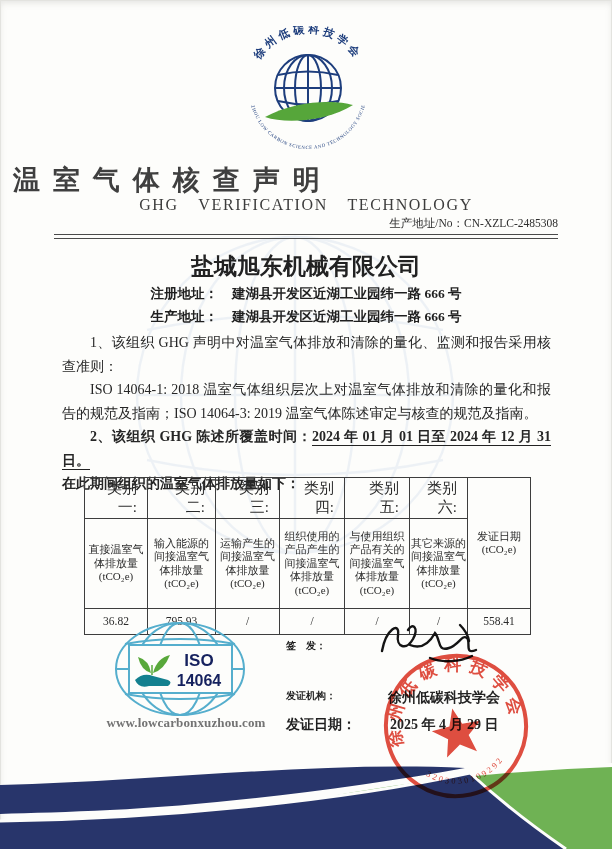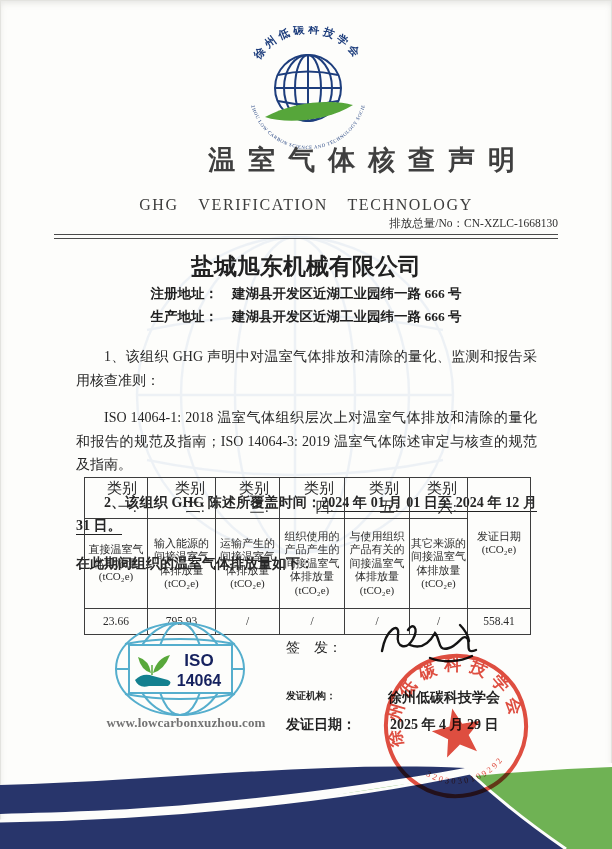--- a/index.html
+++ b/index.html
@@ -10,50 +10,50 @@
     color:#2b2b2b;
   }
   .page-edge{position:absolute;inset:0;box-shadow:inset 0 0 0 1px #e3e3df, inset 0 3px 6px rgba(160,160,155,.25);pointer-events:none;}
   .abs{position:absolute;}
 
   
   .watermark{left:85px;top:200px;opacity:.22;}
 
   
   .org-logo{left:238px;top:26px;}
-  .title-cn{left:0;top:142px;width:528px;text-align:right;font-size:27px;font-weight:bold;letter-spacing:.48em;text-indent:.48em;color:#3f3f3f;}
+  .title-cn{left:0;top:162px;width:528px;text-align:left;font-size:27px;font-weight:bold;letter-spacing:.48em;text-indent:.48em;color:#3f3f3f;}
   .title-en{left:0;top:196px;width:612px;text-align:center;font-size:16px;color:#3c3c3c;letter-spacing:.1em;word-spacing:.9em;}
   .cert-line{left:0;top:216px;width:558px;text-align:right;font-size:11.5px;color:#2e2e2e;}
   .double-rule{left:54px;top:234px;width:504px;height:3px;border-top:1.2px solid #4a4a4a;border-bottom:1.2px solid #4a4a4a;}
 
   .company{left:0;top:251px;width:612px;text-align:center;font-size:23px;font-weight:bold;color:#222;}
   .addr-block{left:0;top:282px;width:612px;text-align:center;font-size:13.5px;font-weight:bold;line-height:23px;color:#1f1f1f;}
   .addr-label{margin-right:14px;}
 
   
   .body-text{left:62px;top:331px;width:489px;font-size:14px;line-height:23.5px;color:#262626;text-align:justify;}
-  .body-text p{margin:14px;text-indent:2em;}
+  .body-text p{margin:0;text-indent:2em;}
   .body-text p.noindent{text-indent:0;}
   .bold{font-weight:bold;}
   .period-underline{border-bottom:1.4px solid #222;padding-bottom:1px;}
 
   
   .ghg-table{left:84px;top:477px;border-collapse:collapse;table-layout:fixed;width:446px;background:transparent;}
   .ghg-table,
   .ghg-table td,.ghg-table th{border:1px solid #3d3d3d;}
   .ghg-table{border:1.5px solid #333;}
   .ghg-table th{font-weight:normal;font-size:15px;height:22px;text-align:right;padding:1px 10px;}
   .ghg-table td{font-size:11px;text-align:center;vertical-align:middle;padding:2px 1px;line-height:13.5px;color:#2b2b2b;}
   .ghg-table tr.desc-row td{height:85px;}
   .ghg-table tr.value-row td{height:21px;font-size:11.5px;}
 
   
   .iso-badge{left:112px;top:620px;}
   .website{left:96px;top:715px;width:180px;text-align:center;font-size:13px;font-weight:bold;color:#737373;letter-spacing:.01em;}
-  .sign-label{left:286px;top:639px;font-size:14px;font-weight:normal;color:#1f1f1f;}
+  .sign-label{left:286px;top:639px;font-size:10px;font-weight:bold;color:#1f1f1f;}
   .issuer-label{left:286px;top:689px;font-size:10px;font-weight:bold;color:#1f1f1f;}
   .issuer-value{left:388px;top:689px;font-size:14px;font-weight:bold;color:#242424;z-index:2;}
   .date-label{left:286px;top:716px;font-size:14px;font-weight:bold;color:#1f1f1f;}
   .date-value{left:390px;top:716px;font-size:14px;font-weight:bold;color:#242424;z-index:2;}
   .signature{left:372px;top:611px;z-index:2;}
   .stamp{left:380px;top:650px;z-index:3;mix-blend-mode:multiply;opacity:.9;}
   .waves{left:0;top:737px;z-index:1;}
 </style>
 </head>
 <body>
@@ -91,21 +91,21 @@
     <path d="M 40 49 Q 70 42 100 49"></path>
     <path d="M 37 62 L 103 62"></path>
     <path d="M 40 75 Q 70 82 100 75"></path>
   </g>
   <path d="M 27 91 C 55 75 96 73 115 79 C 92 94 50 99 27 91 Z" fill="#56a63a"></path>
 </svg>
 
 <div class="abs title-cn">温室气体核查声明</div>
 <div class="abs title-en">GHG VERIFICATION TECHNOLOGY</div>
 <div class="abs cert-line">
-  <span>排放总量/No：</span><span>CN-XZLC-1668130</span>
+  <span>生产地址/No：</span><span>CN-XZLC-2485308</span>
 </div>
 <div class="abs double-rule"></div>
 
 <div class="abs company">盐城旭东机械有限公司</div>
 <div class="abs addr-block">
   <div>
     <span class="addr-label">注册地址：</span><span>建湖县开发区近湖工业园纬一路 666 号</span>
   </div>
   <div>
     <span class="addr-label">生产地址：</span><span>建湖县开发区近湖工业园纬一路 666 号</span>
@@ -146,21 +146,21 @@
   </tr>
   <tr class="desc-row">
     <td><span>直接温室气体排放量</span><br><span>(tCO₂e)</span></td>
     <td><span>输入能源的间接温室气体排放量</span><br><span>(tCO₂e)</span></td>
     <td><span>运输产生的间接温室气体排放量</span><br><span>(tCO₂e)</span></td>
     <td><span>组织使用的产品产生的间接温室气体排放量</span><br><span>(tCO₂e)</span></td>
     <td><span>与使用组织产品有关的间接温室气体排放量</span><br><span>(tCO₂e)</span></td>
     <td><span>其它来源的间接温室气体排放量</span><br><span>(tCO₂e)</span></td>
   </tr>
   <tr class="value-row">
-    <td>23.66</td>
+    <td>36.82</td>
     <td>795.93</td>
     <td>/</td>
     <td>/</td>
     <td>/</td>
     <td>/</td>
     <td>558.41</td>
   </tr>
 </tbody>
   </table>
 

